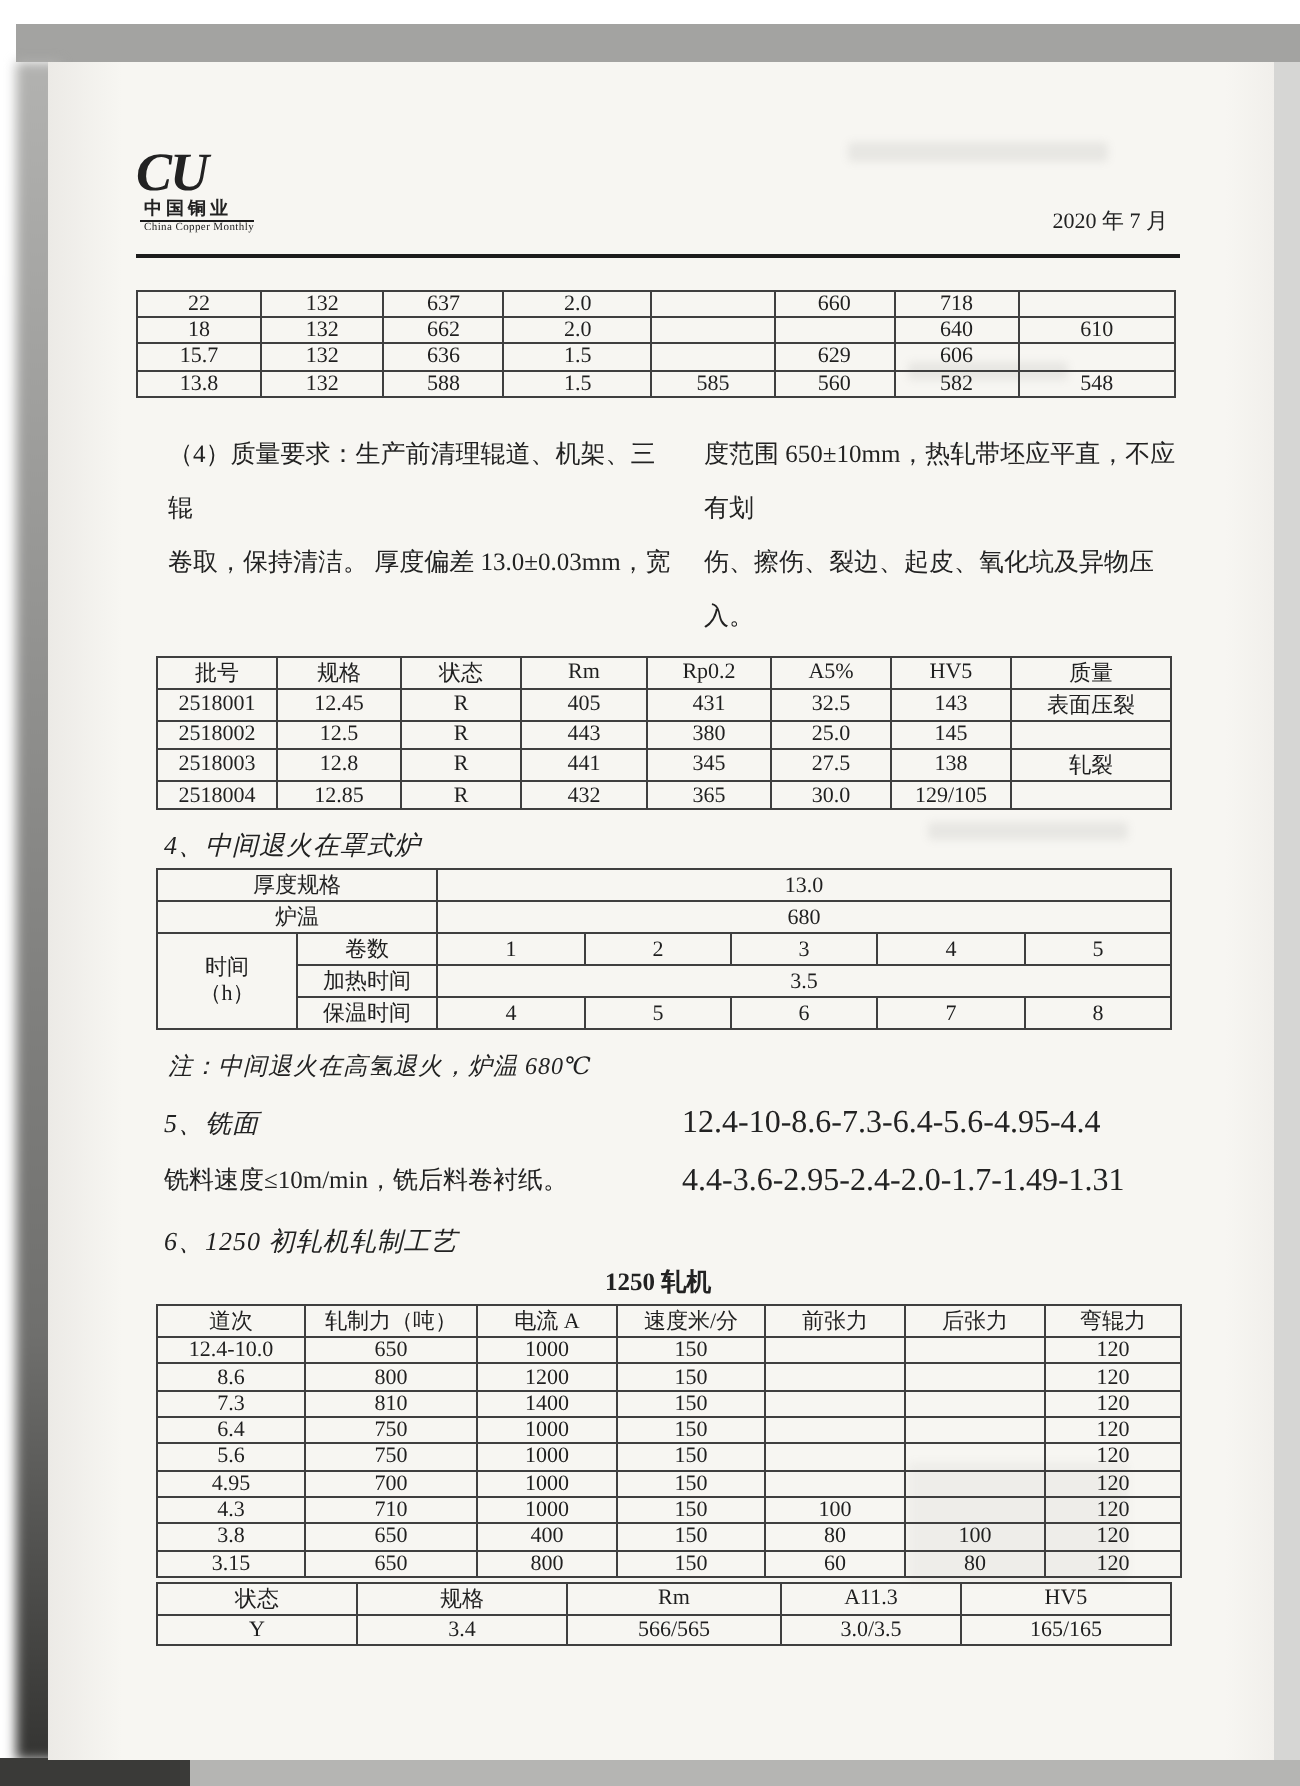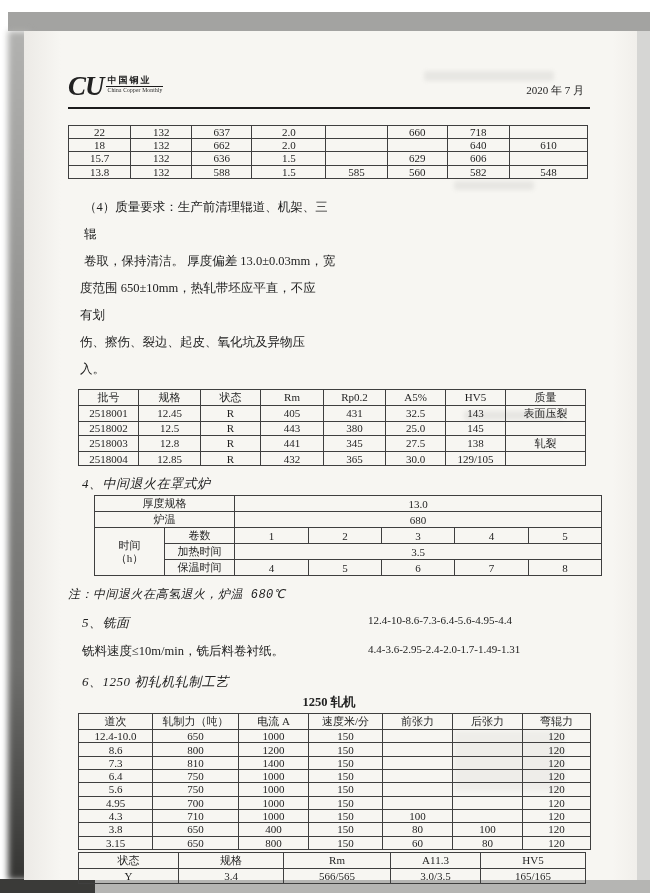--- a/index.html
+++ b/index.html
@@ -14,53 +14,53 @@
          background:linear-gradient(180deg,#b2b2b0 0%,#8d8d8b 40%,#6f6f6d 75%,#343432 100%);
          filter:blur(3px);}
   .page{position:absolute;left:24px;top:31px;right:13px;bottom:13px;
         background:linear-gradient(90deg,#eceae6 0%,#f7f6f2 6%,#f7f6f2 96%,#f1efeb 100%);}
   
   .ghost{position:absolute;background:#8a8a88;opacity:.14;filter:blur(2px);border-radius:2px;}
   
   .content{position:absolute;left:44px;top:43px;width:522px;}
   .hdr{display:flex;justify-content:space-between;align-items:flex-end;
        border-bottom:2px solid #1c1c1c;padding-bottom:9px;}
-  .logo{display:flex;align-items:flex-start;}
+  .logo{display:flex;align-items:flex-start;flex-direction:column;}
   .logo-cu{font-style:italic;font-weight:bold;font-size:27px;line-height:24px;letter-spacing:-1px;}
   .logo-stack{margin-left:2px;margin-top:2px;}
   .logo-cn{font-weight:bold;font-size:9px;letter-spacing:2px;border-bottom:1.5px solid #1c1c1c;
            padding:0 2px 1px 2px;line-height:9px;}
   .logo-en{font-size:5.5px;letter-spacing:.2px;line-height:7px;padding-left:2px;}
   .hdr-date{font-size:11px;padding-right:6px;}
   
   table.t{border-collapse:collapse;table-layout:fixed;font-size:11px;}
   table.t td{border:1px solid #3f3f3f;text-align:center;padding:0 1px;
              overflow:hidden;white-space:nowrap;color:#1f1f1f;}
   .t-top{width:520px;margin-top:16px;}
   .t-top td{height:12.2px;}
   .t-hot{width:507px;margin-left:10px;margin-top:6px;}
   .t-hot td{height:13.2px;}
-  .t-anneal{width:507px;margin-left:26px;margin-top:2px;}
+  .t-anneal{width:507px;margin-left:10px;margin-top:2px;}
   .t-anneal td{height:14.8px;}
   .t-anneal .pre{white-space:pre-line;line-height:13px;}
   .t-1250{width:512px;margin-left:10px;margin-top:2px;}
   .t-1250 td{height:12.3px;}
   .t-perf{width:507px;margin-left:10px;margin-top:2px;}
   .t-perf td{height:13.8px;}
   
-  .para{display:flex;margin-top:15px;font-size:12.5px;line-height:27px;flex-direction:column;}
+  .para{display:flex;margin-top:15px;font-size:12.5px;line-height:27px;}
   .para .col-l{width:256px;margin-left:16px;}
   .para .col-r{width:238px;margin-left:12px;}
   .sec-head{font-size:13px;margin-top:12px;margin-left:14px;}
   .kai{font-style:italic;letter-spacing:.5px;}
   .tbl-title{font-weight:bold;font-size:12.5px;text-align:center;margin-top:8px;}
-  .note-line{font-size:12px;margin-top:10px;margin-left:0;font-family:Liberation Mono, monospace;}
+  .note-line{font-size:12px;margin-top:10px;margin-left:16px;}
   .split-row{position:relative;margin-top:11px;height:18px;}
   .split-row .lft{position:absolute;left:14px;font-size:13px;}
-  .split-row .rgt{position:absolute;left:300px;font-size:11px;font-style:normal;}
+  .split-row .rgt{position:absolute;left:273px;font-size:16px;font-style:normal;}
 </style>
 </head>
 <body>
 
 <div class="band-top"></div>
 <div class="spine"></div>
 <div class="strip-right"></div>
 <div class="band-bottom"></div>
 <div class="corner-dark"></div>
 

